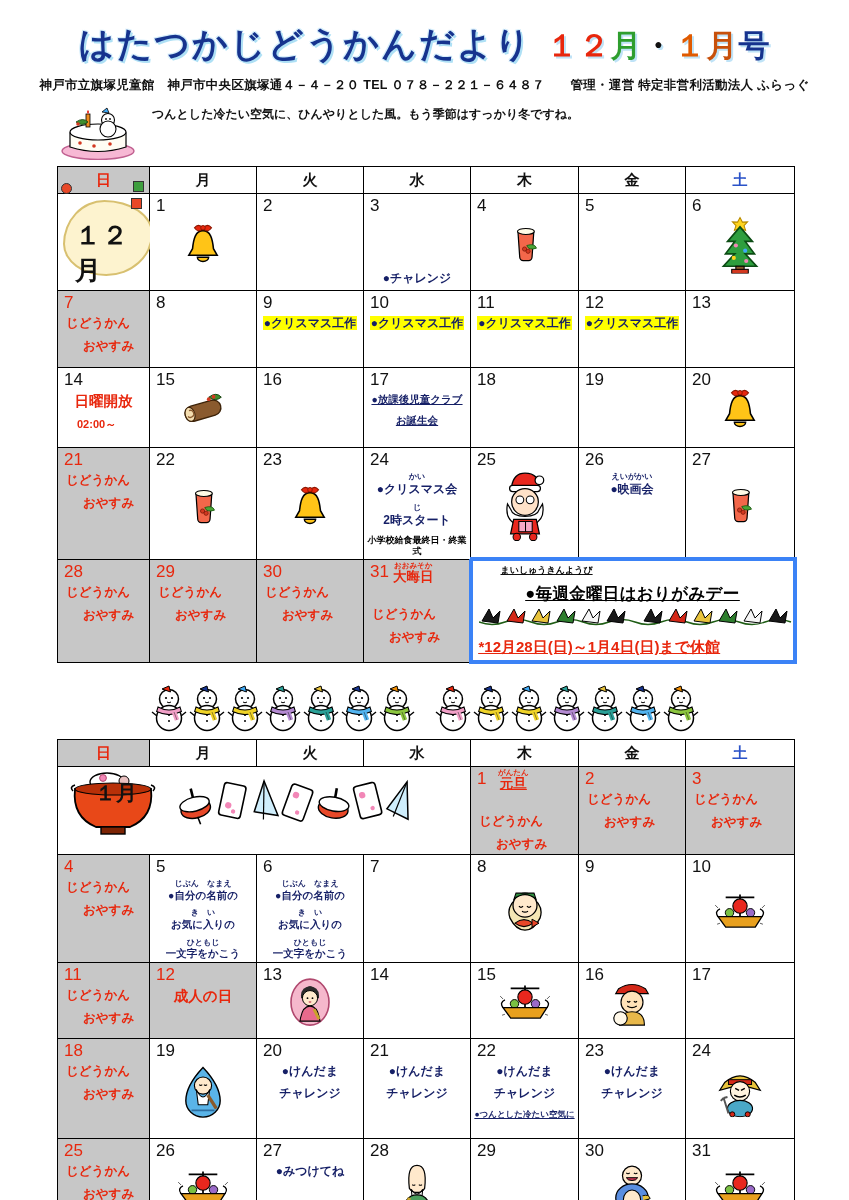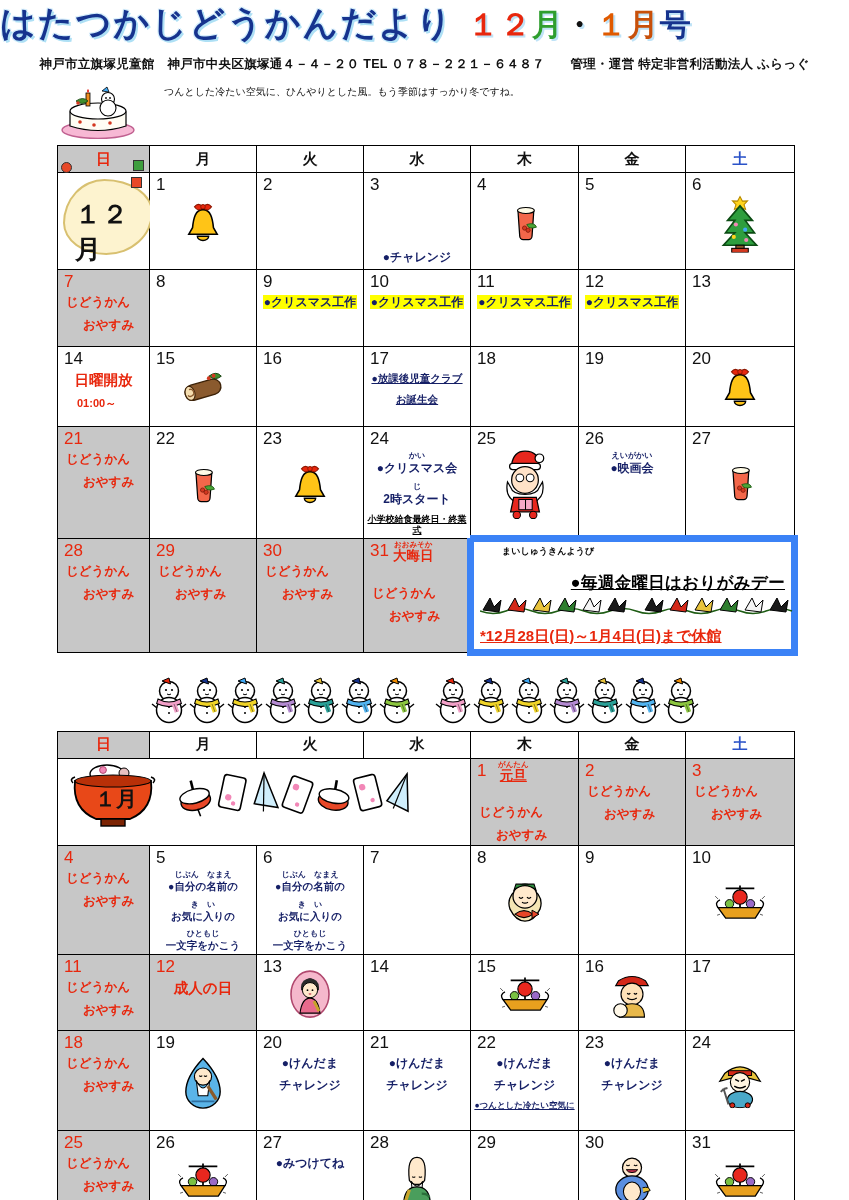--- a/index.html
+++ b/index.html
@@ -7,32 +7,32 @@
   body {
     width:849px; height:1200px;
     background:#ffffff;
     font-family:"Liberation Sans","DejaVu Sans",sans-serif;
     color:#111;
     overflow:hidden;
   }
   .page { position:relative; width:849px; height:1200px; }
 
   
-  .title-row { padding-top:0; white-space:nowrap; }
+  .title-row { text-align:center; padding-top:21px; white-space:nowrap; }
   .title-main {
     font-size:35px; font-weight:900; color:#16338e; letter-spacing:2px;
     text-shadow:2px 2px 0 #aee0f5,-1px -1px 0 #d5eefb,1px -1px 0 #d5eefb,-1px 1px 0 #d5eefb;
   }
   .title-issue { margin-left:14px; font-size:31px; font-weight:900; letter-spacing:1px; }
   .title-issue span { text-shadow:2px 2px 0 #bfe3f7; }
   .info-line { text-align:center; font-size:12.5px; font-weight:700; margin-top:9px; letter-spacing:.3px; }
 
   .intro { display:flex; align-items:flex-start; margin:6px 0 0 58px; }
   .intro-icon { width:80px; height:60px; display:inline-block; }
-  .intro-text { font-size:10px; font-weight:400; line-height:1.7; margin-left:26px; padding-top:4px; }
+  .intro-text { font-size:12px; font-weight:700; line-height:1.7; margin-left:14px; padding-top:4px; }
 
   
   table.cal { border-collapse:collapse; table-layout:fixed; width:737px; margin-left:57px; }
   .cal th { border:1.5px solid #000; font-size:15px; font-weight:700; height:27px; background:#fff; }
   .cal td { border:1.5px solid #000; vertical-align:top; position:relative; padding:2px 3px; background:#fff; }
   td.gray { background:#c7c7c7; }
   .day { position:absolute; top:3px; left:6px; font-size:17px; line-height:1; color:#111; font-weight:500; }
   .day.red { color:#e8270d; }
   .dx { display:inline-block; vertical-align:top; margin-left:6px; color:#e8270d; text-align:center; }
   .dx .furi { font-size:7.5px; }
@@ -44,47 +44,47 @@
   .line { display:block; font-weight:700; line-height:1.2; margin-top:8px; }
   .furi { font-size:8px; font-weight:700; line-height:1.1; }
   .l-ev { color:#151f66; font-size:12px; }
   .l-ev.sm { font-size:10.5px; }
   .l-ev.ul .lt { text-decoration:underline; }
   .hlspan { background:#ffff00; padding:0 1px; }
   .l-closed { color:#e8270d; font-size:12.5px; text-align:left; padding-left:5px; }
   .l-closed.second { text-align:left; padding-left:22px; }
   .l-red-mid { color:#e8270d; font-size:14.5px; }
   .l-red-sm { color:#e8270d; font-size:11px; text-align:left; padding-left:16px; }
-  .l-tiny { color:#000; font-size:9px; font-weight:700;text-decoration:underline; }
+  .l-tiny { color:#000; font-size:9px; font-weight:700; }
   .l-tiny-ev { color:#151f66; font-size:8.5px; }
   .l-tiny-ev .lt { text-decoration:underline; }
   .cell-icon { position:absolute; left:50%; top:52%; transform:translate(-50%,-46%); }
 
   
   .month-badge { position:relative; width:100%; height:100%; }
   .badge-blob {
     position:absolute; left:2px; top:4px; width:90px; height:76px;
     background:#fdf3cf; border:2px solid #d8c070;
     border-radius:46% 54% 52% 48% / 58% 44% 56% 42%;
   }
   .month-badge-text { position:absolute; left:14px; top:22px; font-size:26px; font-weight:900; color:#111; letter-spacing:1px; }
   .deco { position:absolute; width:11px; height:11px; border:1px solid #333; }
   .deco.red { background:#e84828; }
   .deco.green { background:#3e9e3e; }
 
   
   .bowl-cell { display:flex; align-items:center; height:100%; padding-left:8px; }
   .bowl-wrap { position:relative; width:88px; height:72px; flex:0 0 auto; }
-  .bowl-text { position:absolute; left:26px; top:24px; font-size:21px; font-weight:900; color:#111; }
+  .bowl-text { position:absolute; left:26px; top:10px; font-size:21px; font-weight:900; color:#111; }
   .toys-wrap { margin-left:14px; }
 
   
-  td.note-cell { border:7px solid #3b82f6; padding:5px 6px 4px 6px; }
+  td.note-cell { border:4px solid #3b82f6; padding:5px 6px 4px 6px;text-decoration:underline; }
   .note-furi { font-size:9px; font-weight:700; color:#000; text-align:left; padding-left:22px; line-height:1.1; }
-  .l-note-title { color:#000; font-size:16.5px; font-weight:900; text-decoration:underline; text-align:right; letter-spacing:.3px; margin-top:16px; }
+  .l-note-title { color:#000; font-size:16.5px; font-weight:900; text-decoration:underline; text-align:center; letter-spacing:.3px; margin-top:8px; }
   .origami-line { text-align:center; margin:2px 0 1px 0; }
   .l-note-red { color:#e8270d; font-size:15px; font-weight:900; text-decoration:underline; text-align:left; margin-top:8px; }
 
   
   .snow-row { display:flex; align-items:flex-end; justify-content:center; height:70px; margin:3px 0 2px 0; }
   .snow-row span { margin:0 1px; display:inline-block; }
   .snow-gap { width:16px; }
 </style>
 </head>
 <body>
@@ -235,21 +235,21 @@
             </td>
             <td>
               <span class="day">13</span>
             </td>
           </tr>
           <tr style="height: 80px;">
             <td>
               <span class="day">14</span>
               <div class="cell-lines">
                 <div class="line l-red-mid"><span class="lt">日曜開放</span></div>
-                <div class="line l-red-sm"><span class="lt">01:00～</span></div>
+                <div class="line l-red-sm"><span class="lt">02:00～</span></div>
               </div>
             </td>
             <td>
               <span class="day">15</span>
               <span class="cell-icon"><svg width="52" height="40" viewBox="0 0 54 40">
     <g transform="rotate(-16 27 22)">
       <rect x="8" y="14" width="38" height="16" rx="8" fill="#8a5a2e" stroke="#3c2208" stroke-width="1.4"></rect>
       <ellipse cx="13" cy="22" rx="5" ry="7.4" fill="#f5deb0" stroke="#3c2208" stroke-width="1.2"></ellipse>
       <path d="M13 18a3.6 3.6 0 1 1-2.6 5.4" stroke="#8a5a2e" fill="none" stroke-width="1.4"></path>
     </g>

